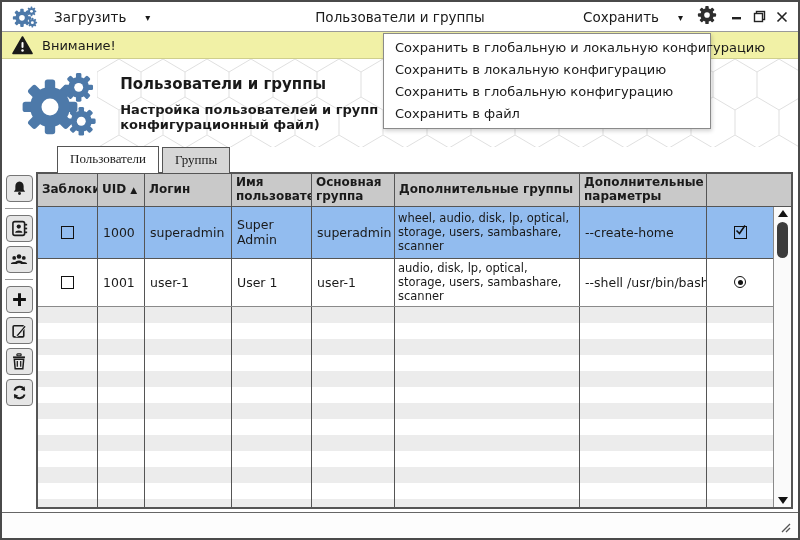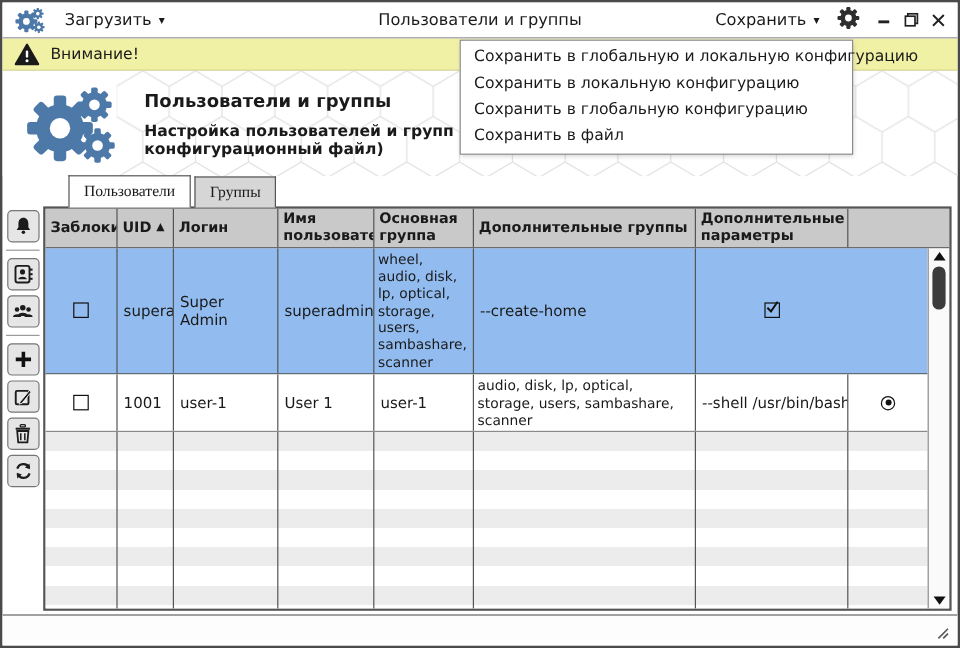--- a/index.html
+++ b/index.html
@@ -6,21 +6,21 @@
   html,body { width:800px; height:540px; }
   body { font-family:"DejaVu Sans", sans-serif; background:#e9e9e9; color:#1a1a1a; }
 
   .window{ position:relative; width:800px; height:540px; border:2px solid #4a4a4a;
            background:#fff; display:flex; flex-direction:column; overflow:hidden; }
 
   
   .titlebar{ height:30px; flex:0 0 30px; display:flex; align-items:center;
              padding:0 10px; border-bottom:1px solid #9a9a9a; background:#fff; position:relative; }
   .tb-left{ display:flex; align-items:center; gap:16px; }
-  .menu-btn{ display:flex; align-items:center; gap:6px; font-size:13.5px; cursor:default; }
+  .menu-btn{ display:flex; align-items:center; gap:19px; font-size:13.5px; cursor:default; }
   .menu-btn .arrow{ font-size:10px; line-height:1; padding-top:2px; }
   .tb-title{ position:absolute; left:0; right:0; text-align:center; font-size:13.5px; pointer-events:none; }
   .tb-right{ margin-left:auto; display:flex; align-items:center; gap:14px; z-index:1; }
   .winbtns{ display:flex; align-items:center; gap:10px; }
   .winbtn svg{ display:block; }
 
   
   .warnbar{ height:27px; flex:0 0 27px; background:#F1F1A6; border-bottom:1px solid #cfcf8d;
             display:flex; align-items:center; gap:9px; padding:0 10px; font-size:13px; }
 
@@ -286,20 +286,21 @@
         <div class="th"></div>
       </div>
 
       <div class="tbody">
         <div class="gridarea">
 
           <div class="trow row1">
             <div class="td center">
                 <span class="cb"></span>
               </div>
+            <div class="td">1000</div>
             <div class="td">superadmin</div>
             <div class="td">Super Admin</div>
             <div class="td">superadmin</div>
             <div class="td groups">wheel, audio, disk, lp, optical, storage, users, sambashare, scanner</div>
             <div class="td nowrap">--create-home</div>
             <div class="td center">
               <span class="cb">
                 <svg width="13" height="13" viewBox="0 0 13 13" style="position:absolute;left:-1px;top:-3px">
                     <path d="M2.5 6.5 L5.5 9.5 L11 1.5" fill="none" stroke="#111" stroke-width="1.6"></path>
                   </svg>

